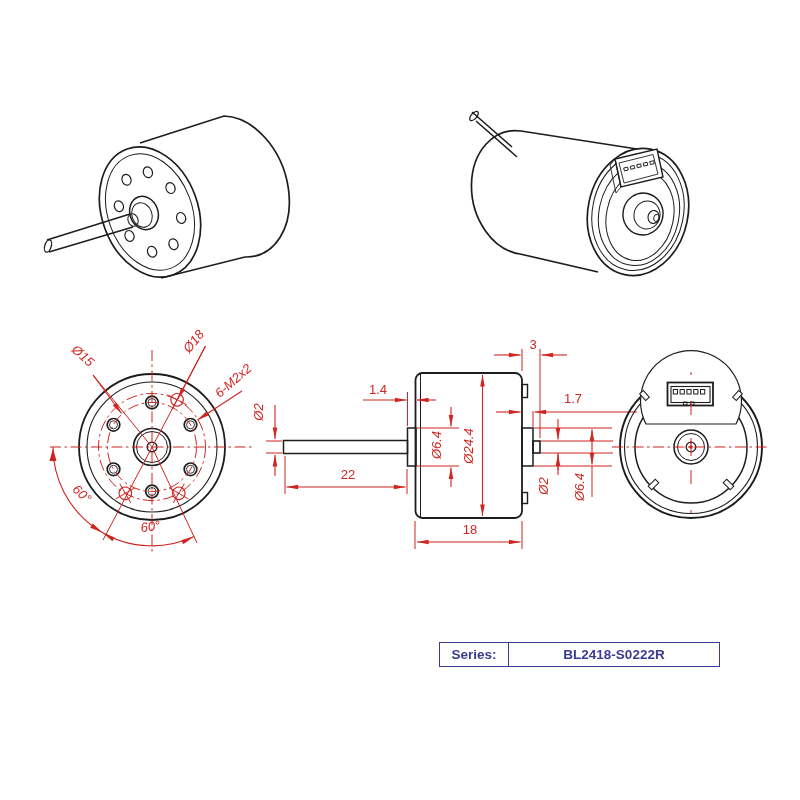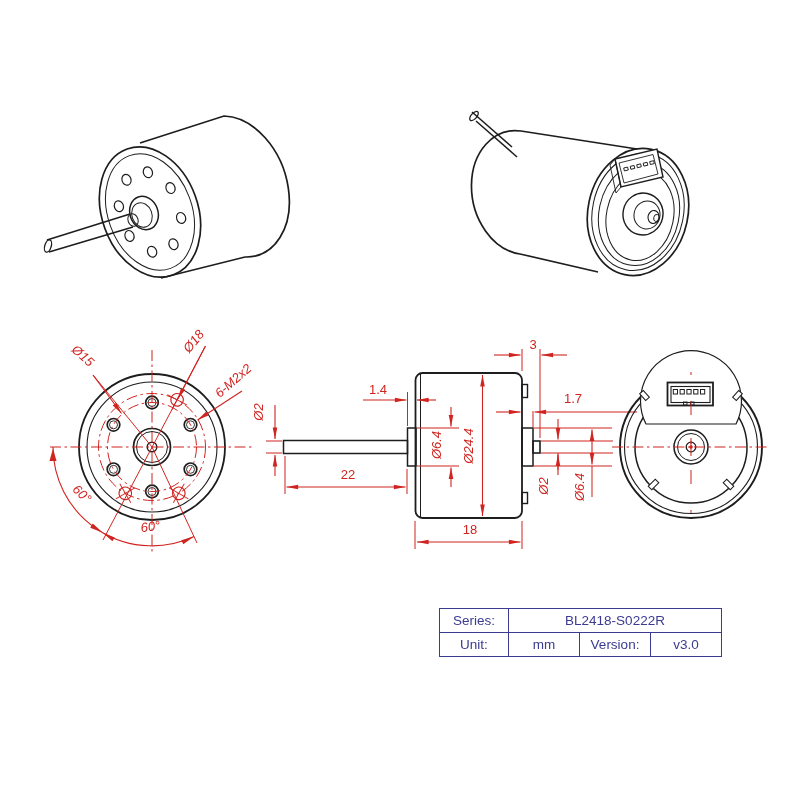--- a/index.html
+++ b/index.html
@@ -8,21 +8,21 @@
   .sheet svg{position:absolute;left:0;top:0;}
   
   .blk{stroke:#1d1d1d;fill:none;}
   .blkf{stroke:#1d1d1d;fill:#ffffff;}
   .red{stroke:#d02420;fill:none;}
   .cl{stroke:#d02420;fill:none;stroke-width:1;stroke-dasharray:11 3.5 2.5 3.5;}
   .dimtxt{fill:#d02420;font-size:13px;font-family:"Liberation Sans",sans-serif;}
   .it{font-style:italic;}
   .arr{fill:#d02420;stroke:none;}
   
-  .tblock{position:absolute;left:439px;top:608px;}
+  .tblock{position:absolute;left:439px;top:642px;font-weight:bold;}
   .tblock table{border-collapse:collapse;table-layout:fixed;}
   .tblock td{border:1.5px solid #3b3b92;color:#3b3b92;font-size:13.5px;
              text-align:center;vertical-align:middle;height:23px;padding:0;
              font-family:"Liberation Sans",sans-serif;}
 </style>
 </head>
 <body>
 
 <div class="sheet">
 <svg width="800" height="800" viewBox="0 0 800 800">
@@ -276,22 +276,16 @@
   </g>
 </svg>
 
 <div class="tblock">
   <table>
     <tbody>
           <tr>
       <td style="width:68px">Series:</td>
       <td style="width:210px" colspan="3">BL2418-S0222R</td>
     </tr>
-    <tr>
-      <td style="width:68px">Unit:</td>
-      <td style="width:70px">mm</td>
-      <td style="width:70px">Version:</td>
-      <td style="width:70px">v3.0</td>
-    </tr>
   </tbody>
       </table>
 </div>
 </div>
 
 </body></html>

